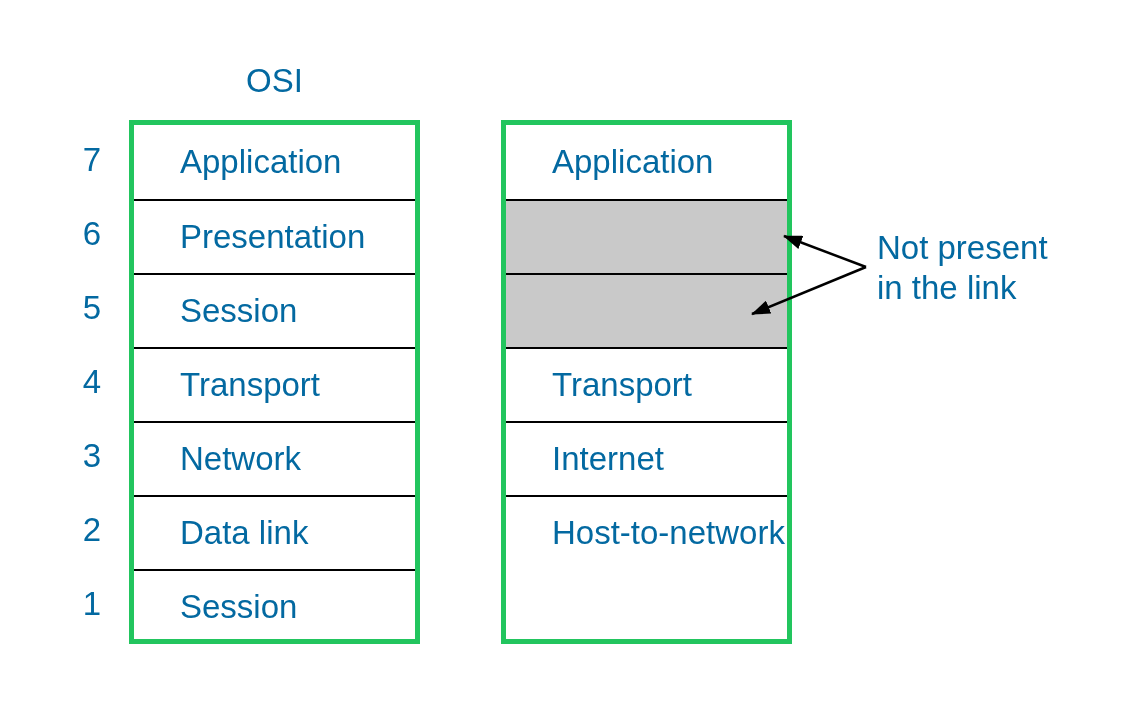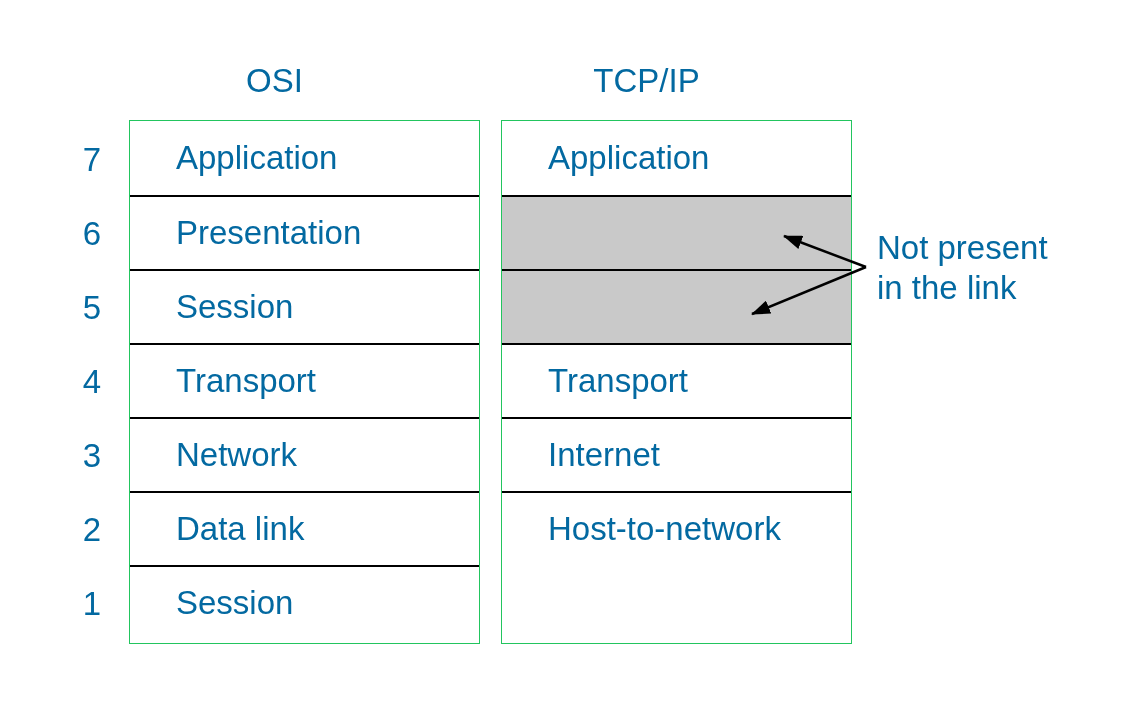--- a/index.html
+++ b/index.html
@@ -36,23 +36,23 @@
   .numbers .num {
     height: 74px;
     line-height: 74px;
     text-align: center;
     font-size: 33px;
   }
 
   .box {
     position: absolute;
     top: 120px;
-    width: 351px;
+    width: 291px;
     height: 524px;
-    border: 1px solid #22c55e;
+    border: 5px solid #22c55e;
     box-sizing: border-box;
     background: #fff;
   }
   .osi-box   { left: 129px; }
   .tcpip-box { left: 501px; }
 
   .row {
     height: 74px;
     box-sizing: border-box;
     line-height: 72px;
@@ -82,21 +82,20 @@
     width: 1140px; height: 704px;
     pointer-events: none;
   }
 </style>
 </head>
 <body>
 
 <div class="canvas">
 
   <div class="col-title osi-title">OSI</div>
-  <div class="col-title tcpip-title">TCP/IP</div>
 
   <div class="numbers">
     <div class="num">7</div>
     <div class="num">6</div>
     <div class="num">5</div>
     <div class="num">4</div>
     <div class="num">3</div>
     <div class="num">2</div>
     <div class="num">1</div>
   </div>

